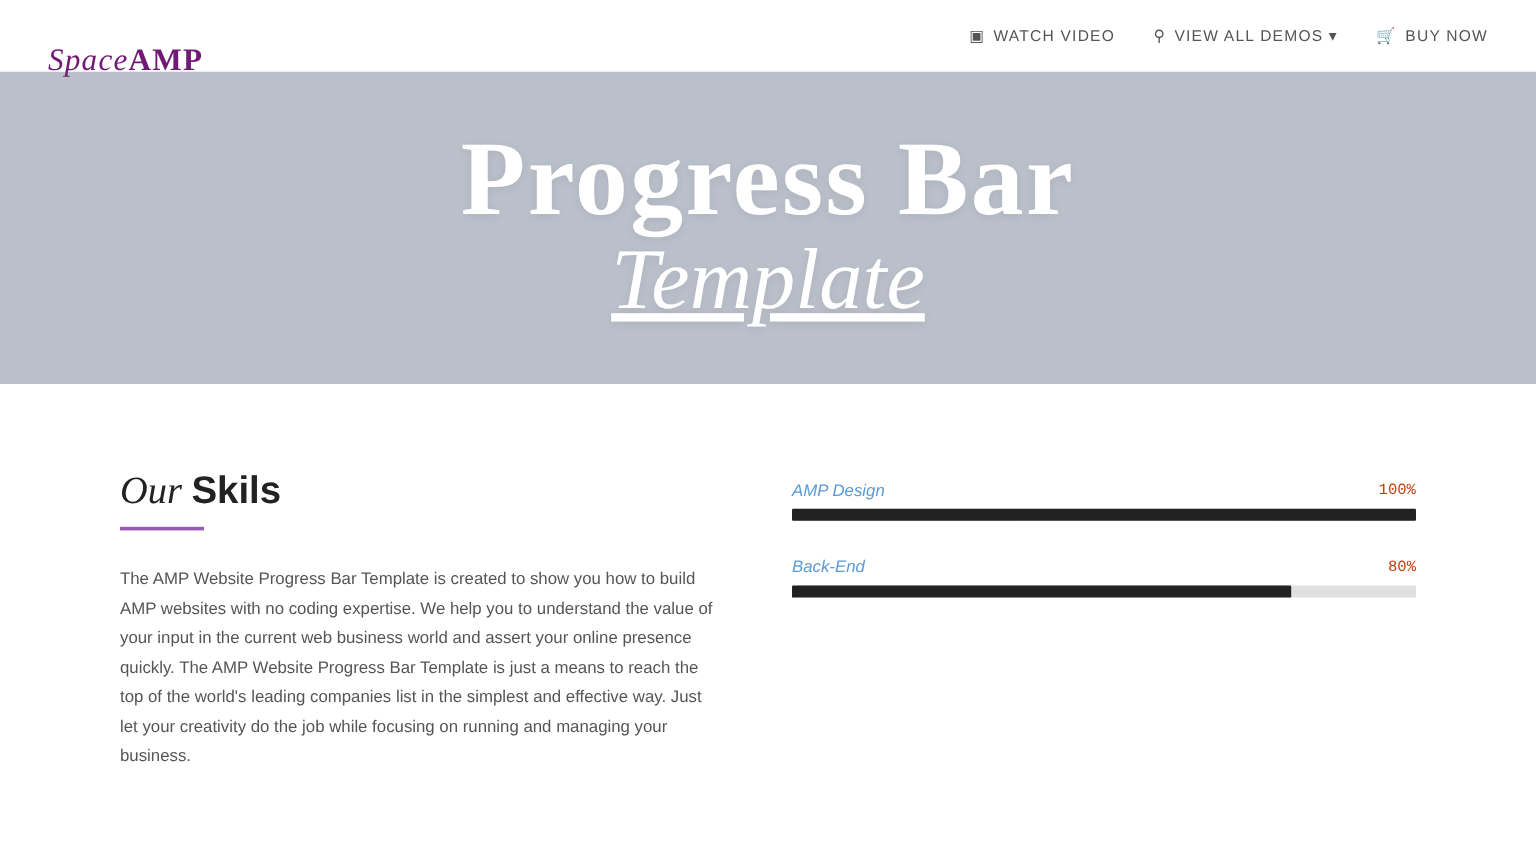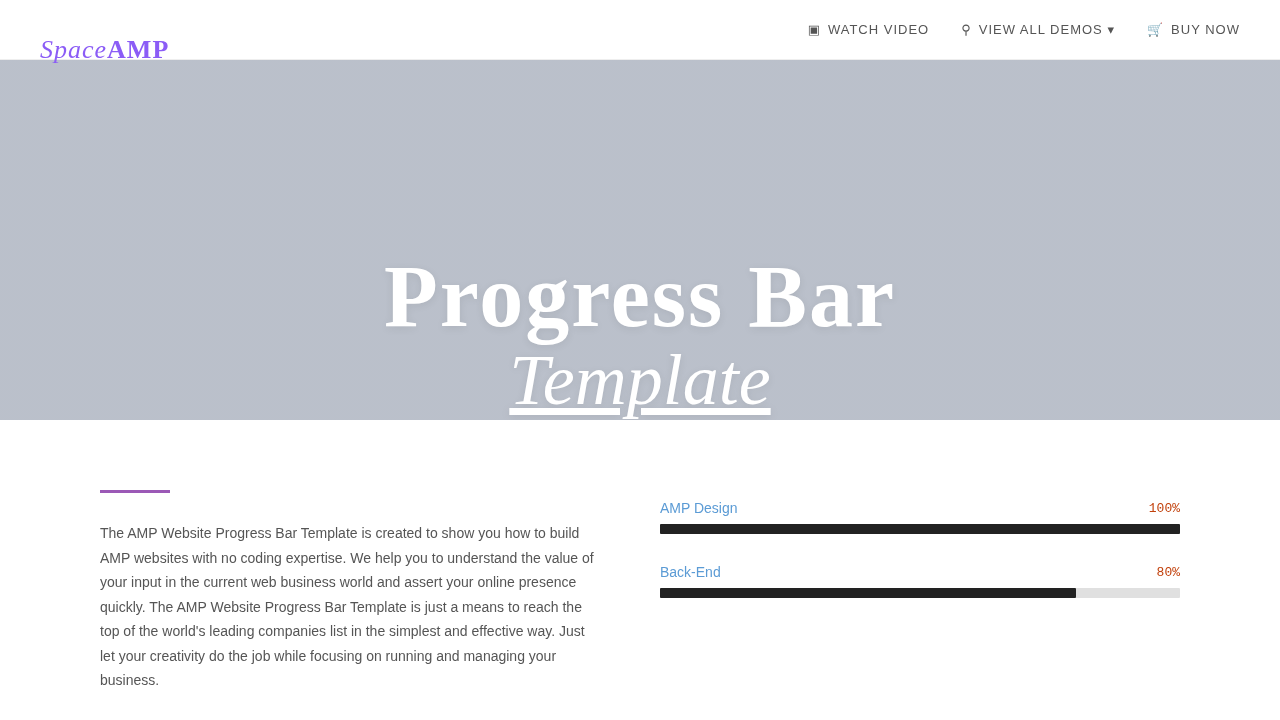--- a/index.html
+++ b/index.html
@@ -19,21 +19,21 @@
       height: 60px;
       background: #fff;
       border-bottom: 1px solid #eee;
       position: relative;
       z-index: 10;
     }
 
     .logo {
       font-size: 26px;
       letter-spacing: 1px;
-      color: #8b5cf6;
+      color: #701a75;
       margin-top: 40px;
     }
     .logo span {
       font-style: italic;
       font-weight: normal;
     }
     .logo strong {
       font-style: normal;
       font-weight: bold;
     }
@@ -52,27 +52,27 @@
       font-size: 13px;
       letter-spacing: 1px;
       color: #555;
       cursor: pointer;
       text-transform: uppercase;
     }
 
     
     .hero {
       width: 100%;
-      height: 360px;
+      height: 260px;
       background: linear-gradient(rgba(180,185,195,0.55), rgba(180,185,195,0.55)),
         
         #b0b8c5;
       display: flex;
       align-items: center;
-      justify-content: flex-end;
+      justify-content: center;
       flex-direction: column;
       position: relative;
       overflow: hidden;
     }
 
     
     .hero-bg {
       position: absolute;
       inset: 0;
       background:
@@ -168,20 +168,21 @@
       justify-content: space-between;
       align-items: center;
       margin-bottom: 8px;
     }
 
     .skill-name {
       font-family: Arial, Helvetica, sans-serif;
       font-size: 14px;
       font-weight: normal;
       color: #5b9bd5;
+      font-style: italic;
     }
 
     .skill-percent {
       font-family: Liberation Mono, monospace;
       font-size: 13px;
       color: #c2410c;
     }
 
     .progress-track {
       width: 100%;
@@ -223,20 +224,23 @@
   <div class="hero-bg"></div>
   <div class="hero-content">
     <div class="hero-title-main">Progress Bar</div>
     <div class="hero-title-sub">Template</div>
   </div>
 </section>
 
 <div class="main-section">
 
   <div class="skills-left">
+    <h2 class="skills-heading">
+      <em>Our</em>&nbsp;<strong>Skils</strong>
+    </h2>
     <div class="heading-underline"></div>
     <p class="skills-description">The AMP Website Progress Bar Template is created to show you how to build AMP websites with no coding expertise. We help you to understand the value of your input in the current web business world and assert your online presence quickly. The AMP Website Progress Bar Template is just a means to reach the top of the world's leading companies list in the simplest and effective way. Just let your creativity do the job while focusing on running and managing your business.</p>
   </div>
 
   <div class="skills-right" id="skills-bars">
   <div class="skill-item">
     <div class="skill-header">
       <span class="skill-name">AMP Design</span>
       <span class="skill-percent">100%</span>
     </div>

